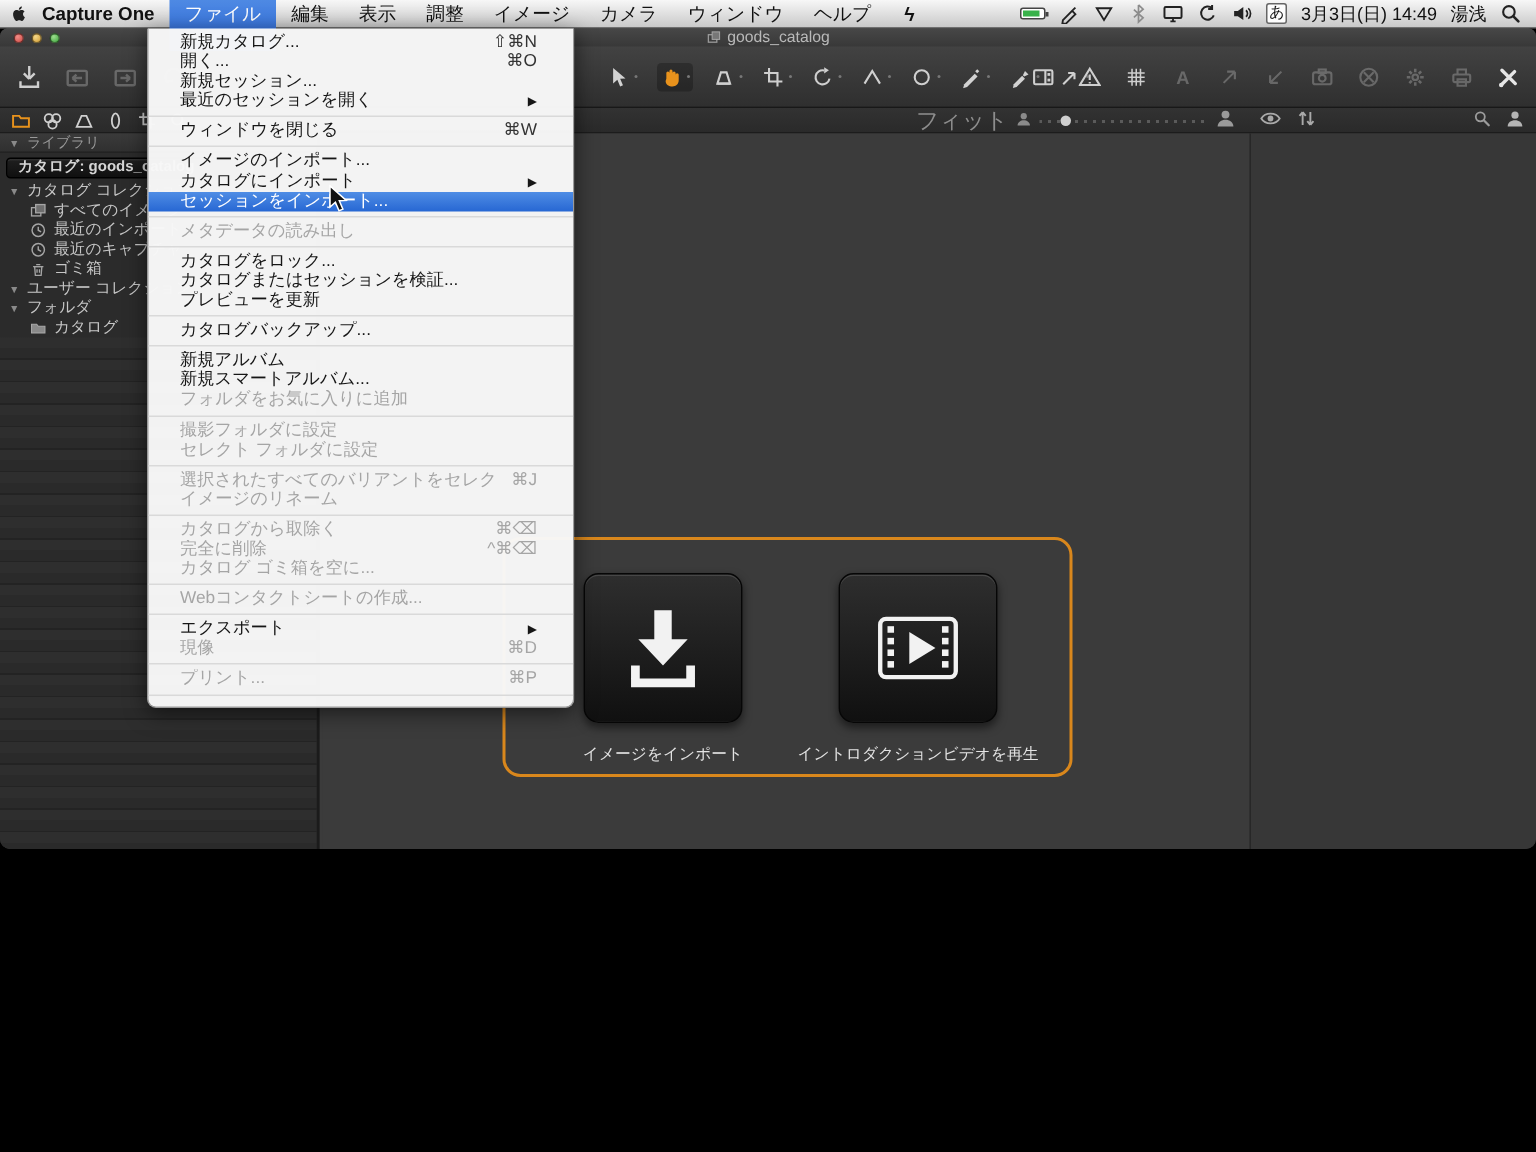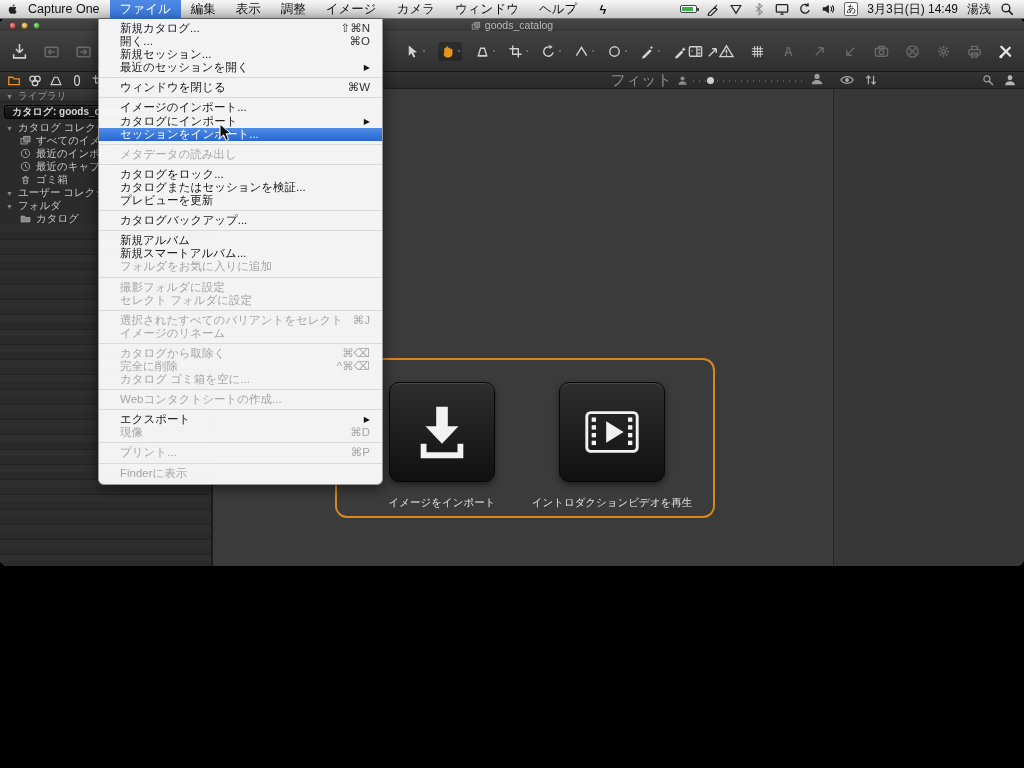--- a/index.html
+++ b/index.html
@@ -5,21 +5,21 @@
   * { margin:0; padding:0; box-sizing:border-box; }
   html,body { width:1024px; height:768px; overflow:hidden; background:#000;
     font-family:"Liberation Sans","DejaVu Sans",sans-serif; }
 
   
   #menubar { position:absolute; left:0; top:0; width:1024px; height:19px;
     background:linear-gradient(#f7f7f7,#c9c9c9); border-bottom:1px solid #6f6f6f;
     display:flex; align-items:center; font-size:12.5px; color:#111; z-index:40; }
   #apple { width:26px; text-align:center; }
   #apple svg { width:12px; height:14px; vertical-align:-3px; }
-  #appname { font-weight:normal; padding:0 10px 0 2px; }
+  #appname { font-weight:bold; padding:0 10px 0 2px; }
   .mbitem { padding:18px 10px; height:19px; line-height:19px; cursor:default; }
   .mbitem.active { background:linear-gradient(#5f9ae8,#2a66d9); color:#fff; }
   #mb-bolt { font-weight:bold; padding:0 12px; font-size:13px; }
   #mb-status { margin-left:auto; display:flex; align-items:center; gap:9px; padding-right:10px; }
   #mb-status .sic { display:inline-flex; align-items:center; color:#333; font-size:12px; }
   #mb-status svg { width:14px; height:14px; }
   #battery { width:17px; height:8px; border:1px solid #444; border-radius:2px; position:relative; background:#fff; }
   #battery:after { content:""; position:absolute; right:-3px; top:2px; width:2px; height:3px; background:#444; }
   #battery i { display:block; position:absolute; left:1px; top:1px; bottom:1px; width:11px; background:#38b24a; }
   #input-badge { width:14px; height:14px; border:1px solid #666; border-radius:2px;
@@ -105,21 +105,21 @@
   .biglabel { position:absolute; top:136px; width:200px; text-align:center;
     font-size:10.5px; color:#e3e3e3; }
   #lbl-import { left:5px; }
   #lbl-video { left:175px; }
 
   
   #filemenu { position:absolute; left:98px; top:19px; width:285px; z-index:50;
     background:rgba(247,247,247,.98); border:1px solid #9a9a9a; border-top:none;
     border-radius:0 0 6px 6px; box-shadow:0 3px 14px rgba(0,0,0,.55);
     padding:3px 0 4px 0; font-size:11.5px; color:#161616; }
-  .mi { height:13.1px; line-height:13.1px; padding:0 12px 0 21px; display:flex; white-space:nowrap; }
+  .mi { height:13.1px; line-height:13.1px; padding:0 24px 0 21px; display:flex; white-space:nowrap; }
   .mi .lab { flex:1 1 auto; overflow:hidden; }
   .mi .sc { flex:0 0 auto; color:#333; margin-left:8px; }
   .mi .sub { flex:0 0 auto; font-size:8px; margin-left:8px; }
   .mi.disabled, .mi.disabled .sc { color:#a5a5a5; }
   .mi.highlighted { background:linear-gradient(#4f8de5,#2767d3); color:#fff; }
   .msep { border-top:1px solid #d9d9d9; margin:3px 0; }
 
   
   #cursor { position:absolute; left:219px; top:123px; z-index:60; width:13px; height:19px; }
 </style>
@@ -638,20 +638,17 @@
     <div class="mi disabled">
       <span class="lab">現像</span>
       <span class="sc">⌘D</span>
     </div>
     <div class="msep"></div>
     <div class="mi disabled">
       <span class="lab">プリント...</span>
       <span class="sc">⌘P</span>
     </div>
     <div class="msep"></div>
-    <div class="mi disabled">
-      <span class="lab">Finderに表示</span>
-    </div>
   </div>
 
 <svg id="cursor" viewBox="0 0 13 19">
   <path d="M1 1 L1 15 L4.6 11.8 L7 17.5 L9.6 16.4 L7.2 10.8 L11.8 10.6 Z" fill="#111" stroke="#fff" stroke-width="1"></path>
 </svg>
 
 </body></html>

